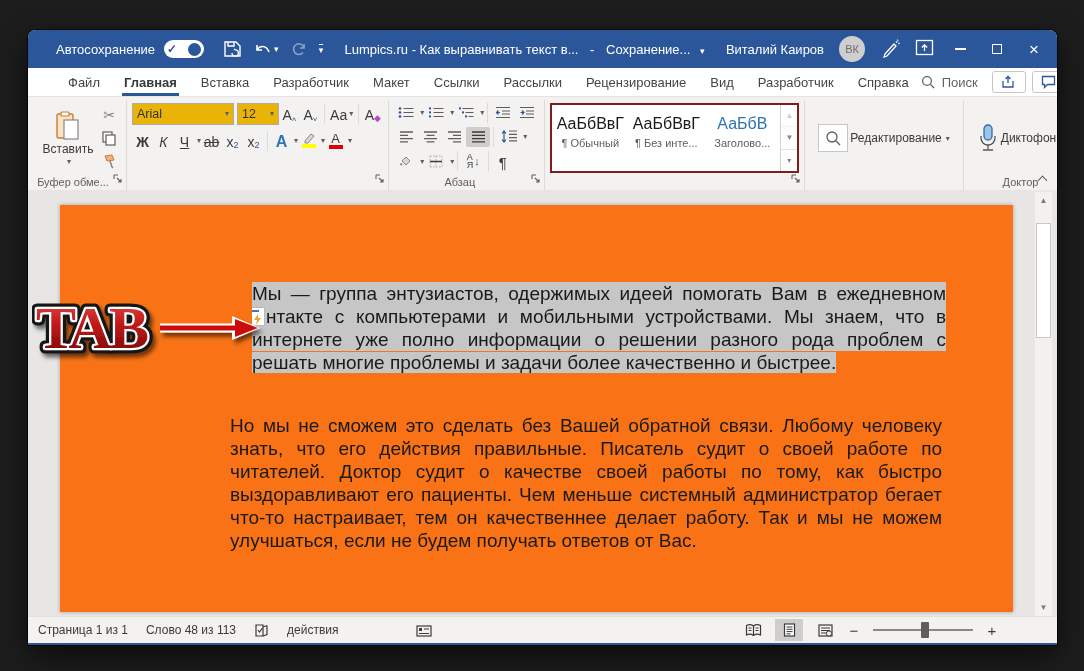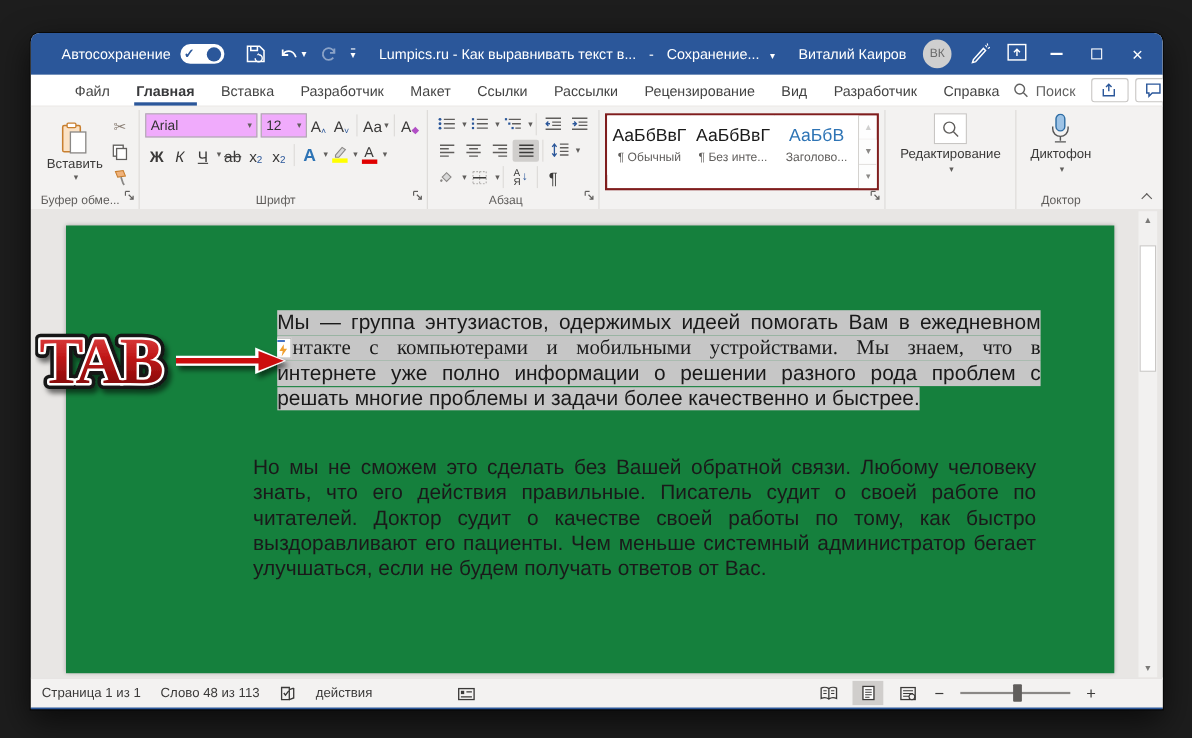--- a/index.html
+++ b/index.html
@@ -41,46 +41,46 @@
   .rgroup { position:relative; padding:1px 5px 17px 5px; border-right:1px solid #dcdad7; display:flex; }
   .glabel { position:absolute; bottom:2px; left:0; right:14px; text-align:center; font-size:11px; color:#605e5c; white-space:nowrap; }
   .glabel.center { right:0; }
   .launcher { position:absolute; bottom:3px; right:4px; cursor:pointer; }
   .col { display:flex; flex-direction:column; }
   .frow { display:flex; align-items:center; height:25px; }
   .rbtn { min-width:21px; height:22px; padding:0 2px; display:flex; align-items:flex-end; justify-content:center; border-radius:2px; color:#3b3a39; font-size:14px; line-height:1.25; cursor:pointer; }
   .rbtn.sel { background:#d0cecc; }
   .vsep { width:1px; height:20px; background:#dcdad7; margin:0 3px; }
   .ddc { font-size:8px; color:#605e5c; margin-left:2px; align-self:center; }
-  .combo { background:#f0abfc; border:1px solid #acacac; height:22px; display:flex; align-items:center; font-size:12.5px; color:#333; padding:0 4px; justify-content:space-between; cursor:pointer; }
+  .combo { background:#eab308; border:1px solid #acacac; height:22px; display:flex; align-items:center; font-size:12.5px; color:#333; padding:0 4px; justify-content:space-between; cursor:pointer; }
   .paste-big { width:58px; display:flex; flex-direction:column; align-items:center; justify-content:center; cursor:pointer; font-size:12px; color:#3b3a39; gap:1px; padding-top:3px; }
   .smallcol { display:flex; flex-direction:column; justify-content:flex-start; gap:3px; padding-top:4px; }
   .ico-btn { width:24px; height:20px; display:flex; align-items:center; justify-content:center; cursor:pointer; }
   .bar-under { display:block; height:4px; margin-top:0px; }
   .stylecard { width:76px; height:54px; background:#fff; display:flex; flex-direction:column; align-items:center; justify-content:center; gap:4px; cursor:pointer; }
   .stylegal { display:flex; border:2px solid #7f1d1d; background:#fff; margin-top:2px; }
   .stylescroll { width:17px; display:flex; flex-direction:column; border-left:1px solid #d4d2cf; }
   .stylescroll div { flex:1; display:flex; align-items:center; justify-content:center; font-size:8px; color:#8a8886; border-bottom:1px solid #e4e2e0; cursor:pointer; background:#fdfdfd; }
-  .bigbtn { display:flex; flex-direction:column; align-items:center; justify-content:flex-start; padding:2px 8px 0 8px; font-size:12px; color:#3b3a39; cursor:pointer; gap:2px; }
+  .bigbtn { display:flex; flex-direction:row; align-items:center; justify-content:flex-start; padding:2px 8px 0 8px; font-size:12px; color:#3b3a39; cursor:pointer; gap:2px; }
   .searchbox { width:30px; height:28px; border:1px solid #c8c6c4; background:#fff; display:flex; align-items:center; justify-content:center; }
   .collapse-ribbon { position:absolute; right:10px; bottom:7px; width:8px; height:8px; cursor:pointer; }
   .collapse-ribbon::before { content:""; position:absolute; left:0; top:2px; width:6px; height:6px; border-left:1.5px solid #605e5c; border-top:1.5px solid #605e5c; transform:rotate(45deg); }
 
   
   .canvas { position:absolute; left:0; top:160px; width:1029px; height:428px; background:#e8e6e4; overflow:hidden; }
-  .page { position:absolute; left:32px; top:15px; width:953px; height:407px; background:#15803d; box-shadow:0 0 4px rgba(0,0,0,.3); }
+  .page { position:absolute; left:32px; top:15px; width:953px; height:407px; background:#f97316; box-shadow:0 0 4px rgba(0,0,0,.3); }
   .doc-text { font-size:19px; line-height:23px; color:#1a1a1a; }
   .dline { height:23px; overflow:hidden; text-align:justify; text-align-last:justify; }
   .dline.last { text-align-last:left; }
   .para1 { position:absolute; left:192px; top:77px; width:694px; }
   .para1 .dline { background:#c6c6c6; }
   .para1 .dline.last { background:none; }
   .para1 .dline.last span { background:#c6c6c6; }
   .para2 { position:absolute; left:170px; top:209px; width:712px; }
-  .l2 { position:relative; padding-left:14px;font-family:Liberation Serif, serif; }
+  .l2 { position:relative; padding-left:14px; }
   .ac-btn { position:absolute; left:-3px; top:2px; width:16px; height:19px; background:#fff; border:1px solid #b9b9b9; cursor:pointer; }
   .tabgfx { position:absolute; left:4px; top:94px; }
   .vscroll { position:absolute; right:5px; top:2px; bottom:2px; width:17px; background:#f2f1f0; display:flex; flex-direction:column; align-items:center; }
   .sarrow { width:17px; height:17px; display:flex; align-items:center; justify-content:center; font-size:8px; color:#7a7977; cursor:pointer; }
   .sthumb { width:15px; height:115px; background:#fff; border:1px solid #cicfce; border:1px solid #c9c7c5; margin-top:14px; cursor:grab; }
   .sspace { flex:1; }
 
   
   .statusbar { position:absolute; left:0; bottom:0; width:1029px; height:27px; background:#f3f2f1; border-top:1px solid #e1dfdd; display:flex; align-items:center; font-size:12px; color:#3b3a39; padding:0 10px; gap:18px; }
   .sb-item { display:flex; align-items:center; gap:6px; cursor:pointer; white-space:nowrap; }
@@ -301,21 +301,20 @@
             <span class="bar-under" style="width:14px;background:#ffff00"></span>
           </span>
           <span class="ddc">▾</span>
           <span class="rbtn col" style="align-items:center;line-height:1">
             <span style="font-size:13px">А</span>
             <span class="bar-under" style="width:14px;background:#e00000;height:3.5px"></span>
           </span>
           <span class="ddc">▾</span>
         </div>
       </div>
-      <div class="glabel">Шрифт</div>
       <span class="launcher">
         <svg width="9" height="9" viewBox="0 0 9 9">
           <path d="M1 1 h4 M1 1 v4 M4 4 l4 4 M8 5 v3 h-3" fill="none" stroke="#605e5c" stroke-width="1.1"></path>
         </svg>
       </span>
     </div>
 
     <div class="rgroup">
       <div class="col" style="gap:1px">
         <div class="frow" style="height:24px">
@@ -500,20 +499,21 @@
         </div>
         <div class="dline">интернете уже полно информации о решении разного рода проблем с</div>
         <div class="dline last"><span>решать многие проблемы и задачи более качественно и быстрее.</span></div>
       </div>
 
       <div class="para2">
         <div class="dline">Но мы не сможем это сделать без Вашей обратной связи. Любому человеку важно</div>
         <div class="dline">знать, что его действия правильные. Писатель судит о своей работе по отзывам</div>
         <div class="dline">читателей. Доктор судит о качестве своей работы по тому, как быстро</div>
         <div class="dline">выздоравливают его пациенты. Чем меньше системный администратор бегает и</div>
+        <div class="dline">что-то настраивает, тем он качественнее делает работу. Так и мы не можем</div>
         <div class="dline last">улучшаться, если не будем получать ответов от Вас.</div>
       </div>
     </div>
 
     <svg class="tabgfx" width="235" height="88" viewBox="0 0 235 88">
       <defs>
         <linearGradient id="redg" x1="0" y1="0" x2="0" y2="1">
           <stop offset="0" stop-color="#e85050"></stop>
           <stop offset="0.45" stop-color="#c01818"></stop>
           <stop offset="1" stop-color="#6e0505"></stop>

